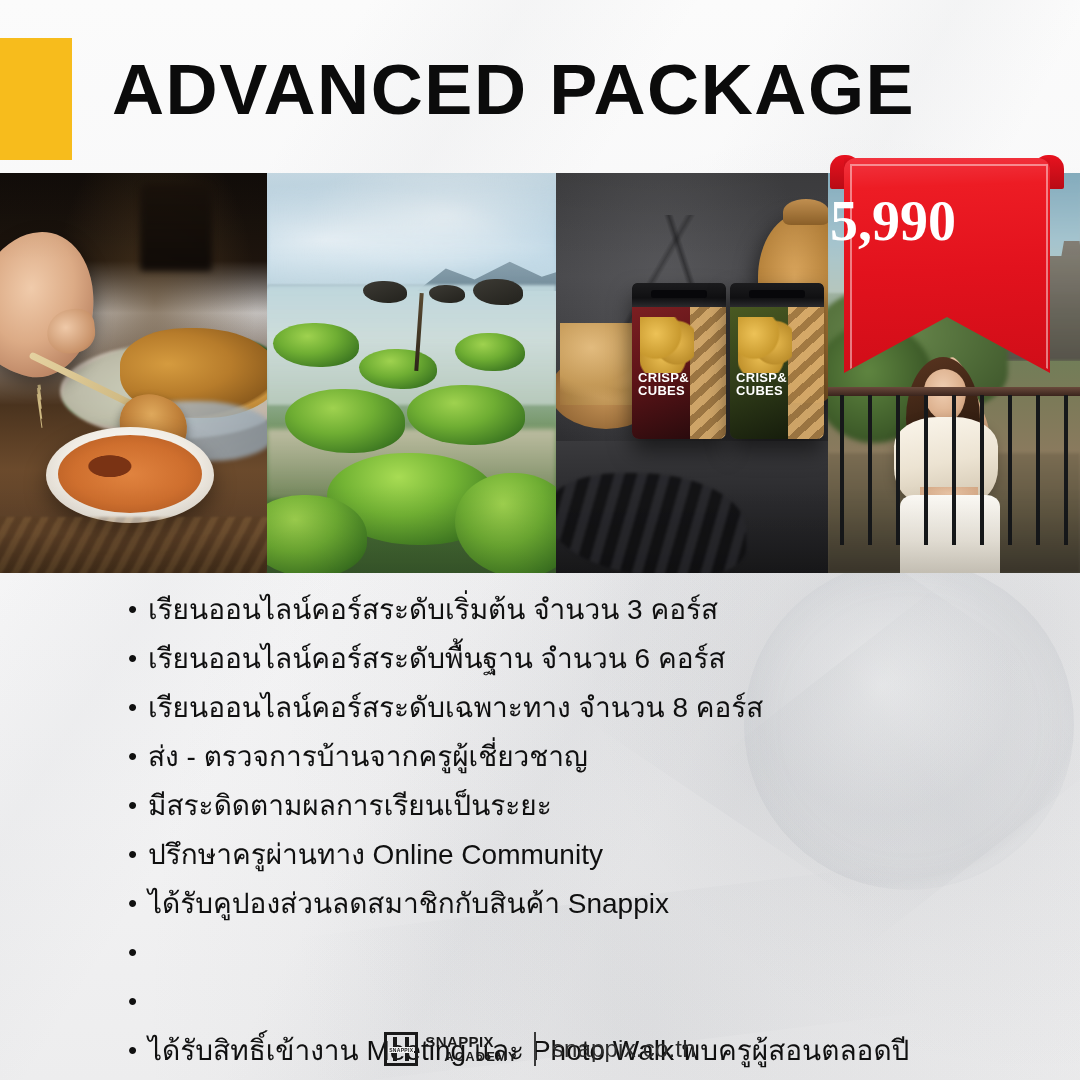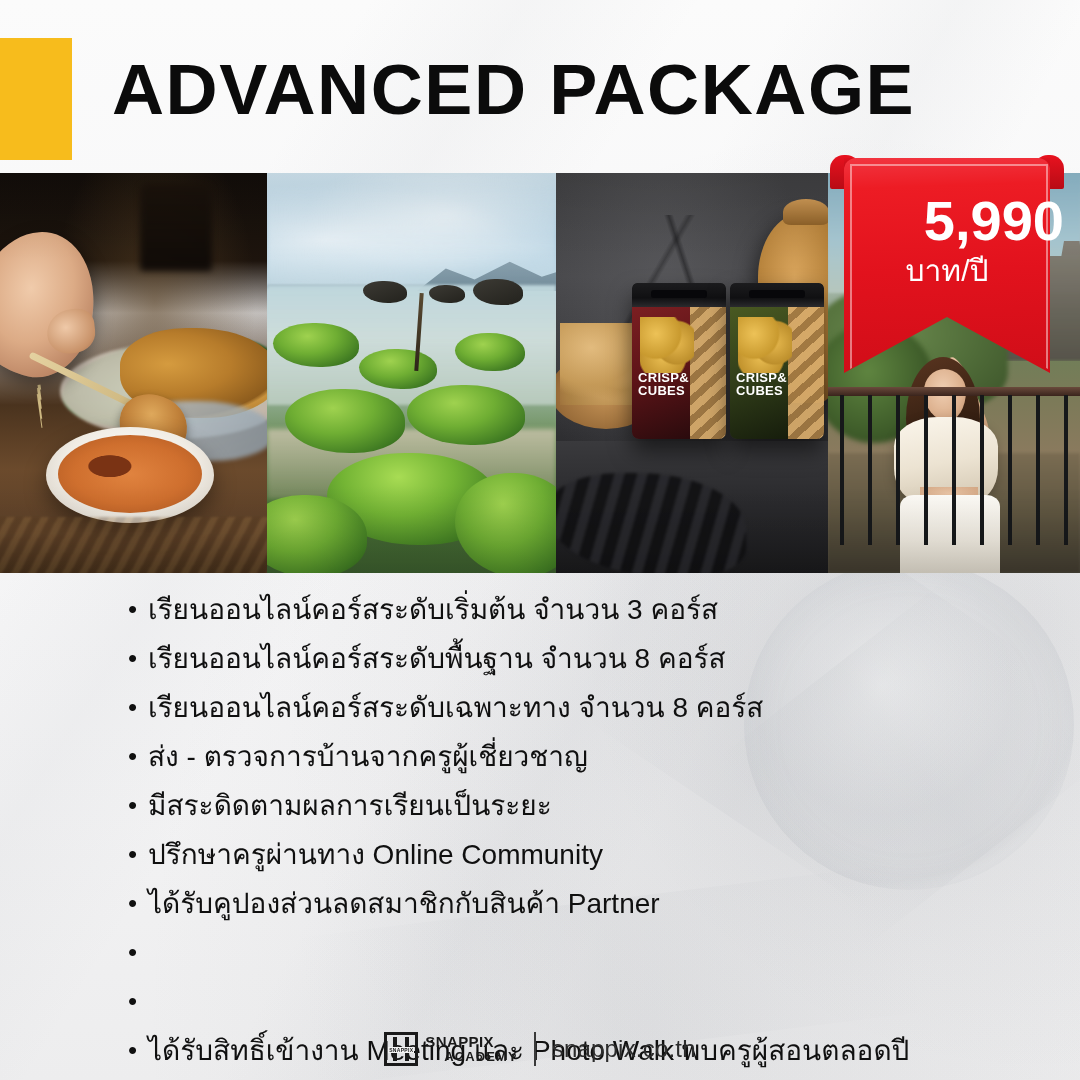--- a/index.html
+++ b/index.html
@@ -378,26 +378,27 @@
     height: 203px;
     border: 2px solid rgba(255,255,255,.45);
     border-bottom: none;
     clip-path: polygon(0 0, 100% 0, 100% 100%, 50% 74%, 0 100%);
     pointer-events: none;
   }
   .price-amount {
     position: absolute;
     left: 0; right: 0;
     top: 38px;
-    text-align: right;
+    text-align: left;
     color: #ffffff;
     font-size: 56px;
     font-weight: 700;
     letter-spacing: 0px;
     line-height: 56px;
+    font-family: Liberation Serif, serif;
   }
   .price-unit {
     position: absolute;
     left: 0; right: 0;
     top: 100px;
     text-align: center;
     color: #ffffff;
     font-size: 30px;
     font-weight: 500;
     line-height: 32px;
@@ -574,51 +575,50 @@
     </div>
 
   </div>
 
   <div class="price-ribbon">
     <div class="ribbon-curl left"></div>
     <div class="ribbon-curl right"></div>
     <div class="ribbon-body"></div>
     <div class="ribbon-inline"></div>
     <div class="price-amount">5,990</div>
-    <div class="price-unit">บาท/ปี</div>
   </div>
 
   <div class="features">
     <div class="feature-item">
       <span class="feature-bullet">•</span>
       <span class="feature-text">เรียนออนไลน์คอร์สระดับเริ่มต้น จำนวน 3 คอร์ส</span>
     </div>
     <div class="feature-item">
       <span class="feature-bullet">•</span>
-      <span class="feature-text">เรียนออนไลน์คอร์สระดับพื้นฐาน จำนวน 8 คอร์ส</span>
+      <span class="feature-text">เรียนออนไลน์คอร์สระดับพื้นฐาน จำนวน 6 คอร์ส</span>
     </div>
     <div class="feature-item">
       <span class="feature-bullet">•</span>
       <span class="feature-text">เรียนออนไลน์คอร์สระดับเฉพาะทาง จำนวน 8 คอร์ส</span>
     </div>
     <div class="feature-item">
       <span class="feature-bullet">•</span>
       <span class="feature-text">ส่ง - ตรวจการบ้านจากครูผู้เชี่ยวชาญ</span>
     </div>
     <div class="feature-item">
       <span class="feature-bullet">•</span>
       <span class="feature-text">มีสระดิดตามผลการเรียนเป็นระยะ</span>
     </div>
     <div class="feature-item">
       <span class="feature-bullet">•</span>
       <span class="feature-text">ปรึกษาครูผ่านทาง Online Community</span>
     </div>
     <div class="feature-item">
       <span class="feature-bullet">•</span>
-      <span class="feature-text">ได้รับคูปองส่วนลดสมาชิกกับสินค้า Partner</span>
+      <span class="feature-text">ได้รับคูปองส่วนลดสมาชิกกับสินค้า Snappix</span>
     </div>
     <div class="feature-item">
       <span class="feature-bullet">•</span>
     </div>
     <div class="feature-item">
       <span class="feature-bullet">•</span>
     </div>
     <div class="feature-item">
       <span class="feature-bullet">•</span>
       <span class="feature-text">ได้รับสิทธิ์เข้างาน Meeting และ Photo Walk พบครูผู้สอนตลอดปี</span>

